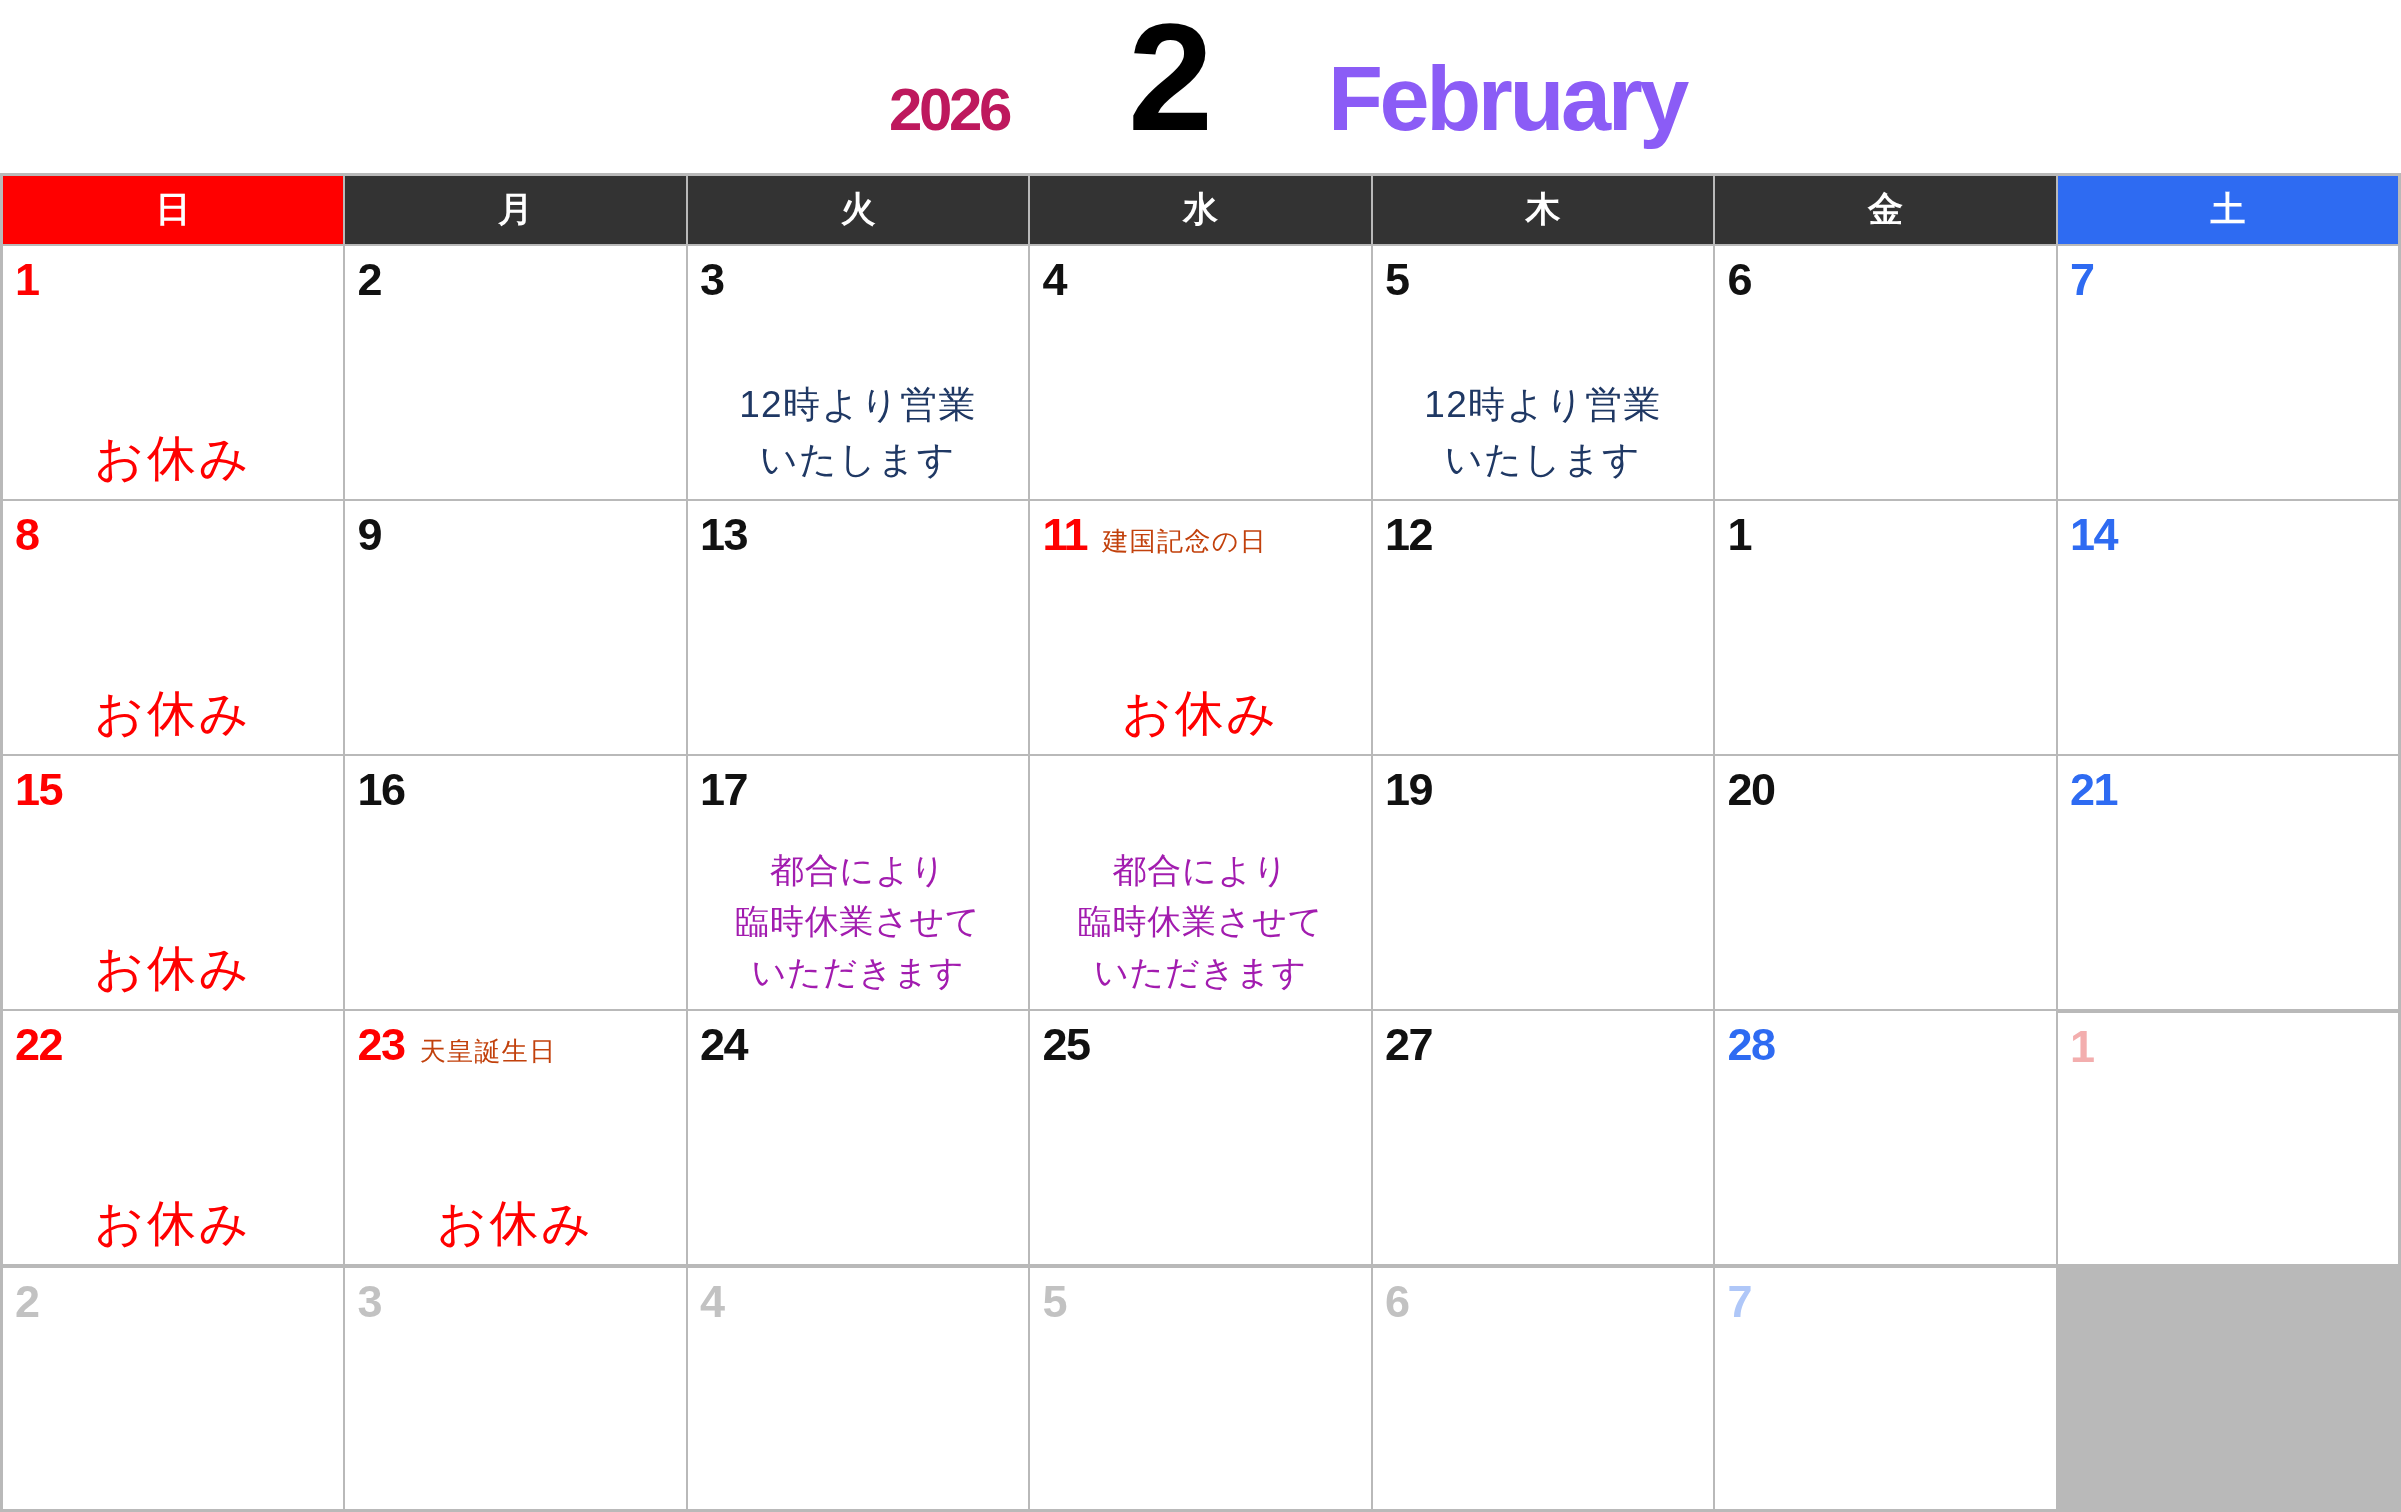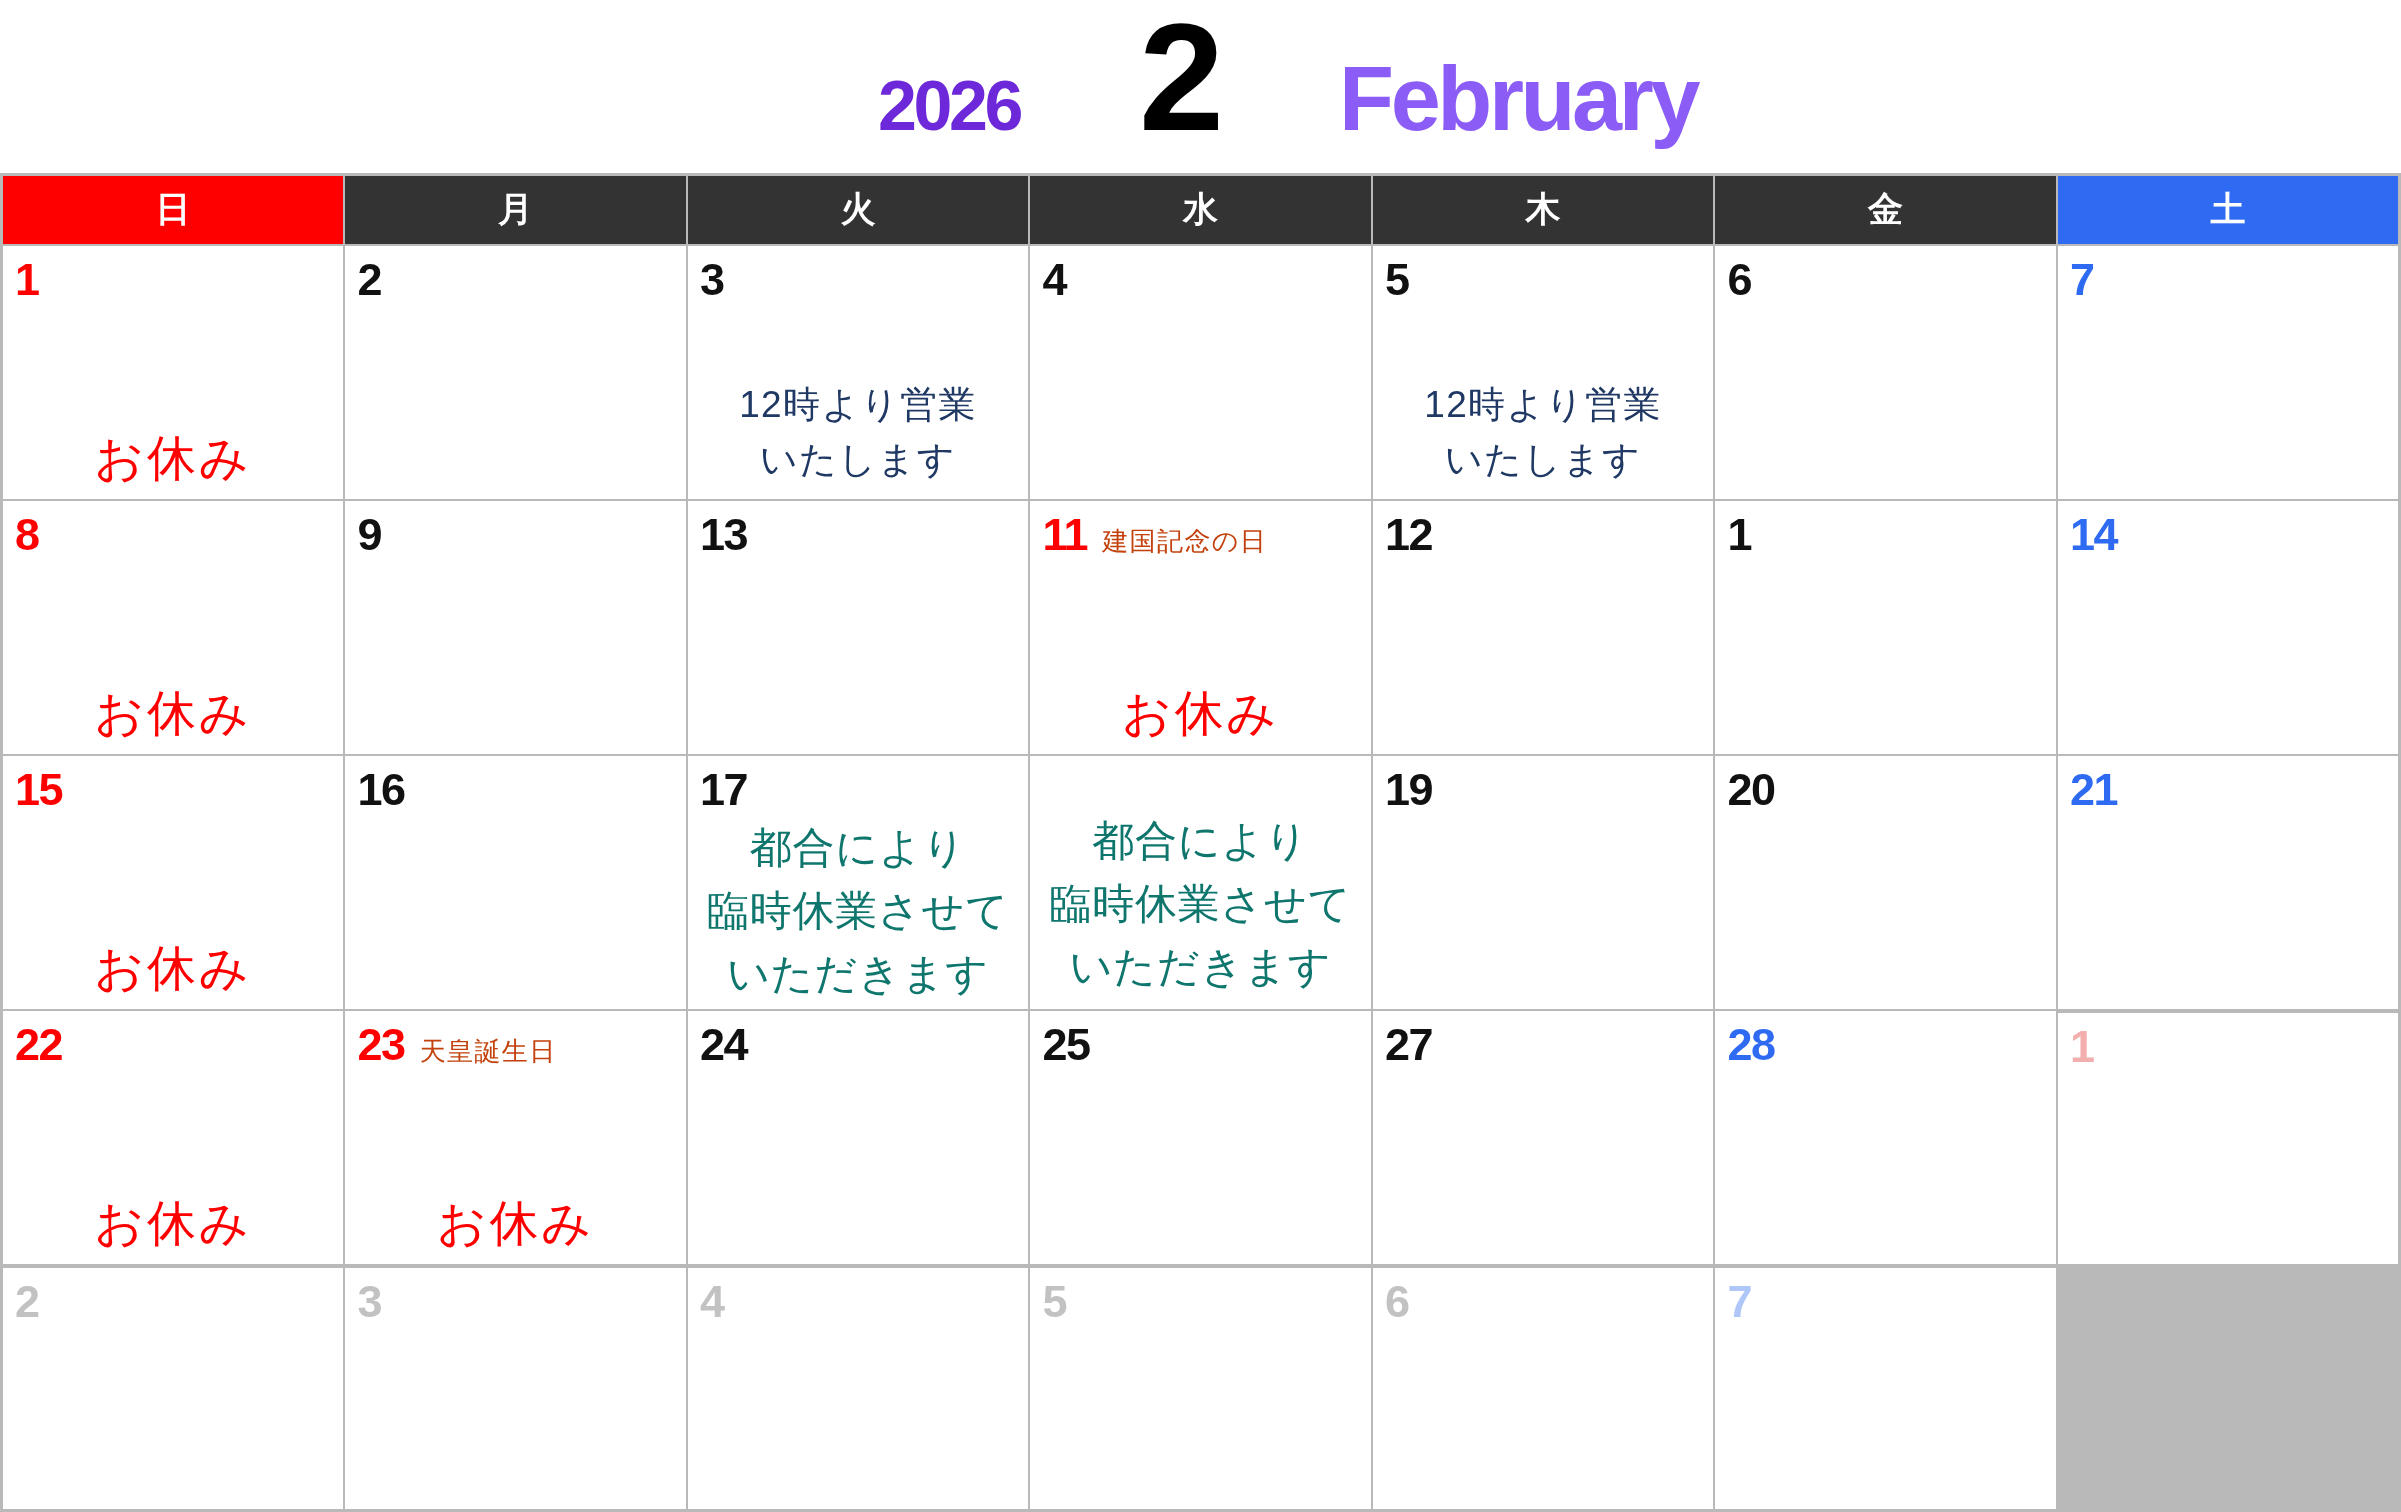--- a/index.html
+++ b/index.html
@@ -7,21 +7,21 @@
     width:2401px;height:1513px;background:#ffffff;overflow:hidden;
     font-family:"Liberation Sans","DejaVu Sans",sans-serif;
     -webkit-font-smoothing:antialiased;
   }
   
   .title-row{
     position:absolute;top:0;left:0;width:2401px;height:173px;
     display:flex;justify-content:center;align-items:baseline;gap:119px;
     transform:translateX(87px);
   }
-  .title-year{font-size:70px;font-weight:700;color:#6d28d9;letter-spacing:-3.4px;line-height:1;}
+  .title-year{font-size:60px;font-weight:700;color:#be185d;letter-spacing:-3.4px;line-height:1;}
   .title-monthnum{font-size:153px;font-weight:700;color:#000;letter-spacing:-4.1px;line-height:1;}
   .title-monthname{font-size:90px;font-weight:700;color:#8b5cf6;letter-spacing:-3.4px;line-height:1;}
   
   .calendar{
     position:absolute;top:173px;left:0;right:0;bottom:0;
     background:#b9b9b9;padding:2.7px;
     display:grid;
     grid-template-columns:repeat(7,1fr);
     grid-template-rows:68px 253px 253px 253px 253px auto;
     gap:2px;
@@ -45,21 +45,21 @@
   .c-blue{color:#2e6bf2;}
   .c-gray{color:#c2c2c2;}
   .c-palered{color:#f3aeae;}
   .c-paleblue{color:#afc7f8;}
   .holiday{font-size:26px;color:#c2410c;line-height:1;letter-spacing:1.4px;}
   .note{
     margin-top:auto;text-align:center;white-space:pre-line;flex:0 0 auto;
   }
   .n-red-big{font-size:49px;color:#ff0000;line-height:1.2;letter-spacing:2.7px;}
   .n-navy{font-size:37px;color:#1f3864;line-height:1.5;letter-spacing:1.4px;}
-  .n-black{font-size:42px;color:#0f766e;line-height:1.5;letter-spacing:0.7px;}
+  .n-black{font-size:34px;color:#a21caf;line-height:1.5;letter-spacing:0.7px;}
 </style>
 </head>
 <body>
 
 <div class="title-row">
   <span class="title-year">2026</span>
   <span class="title-monthnum">2</span>
   <span class="title-monthname">February</span>
 </div>
 

